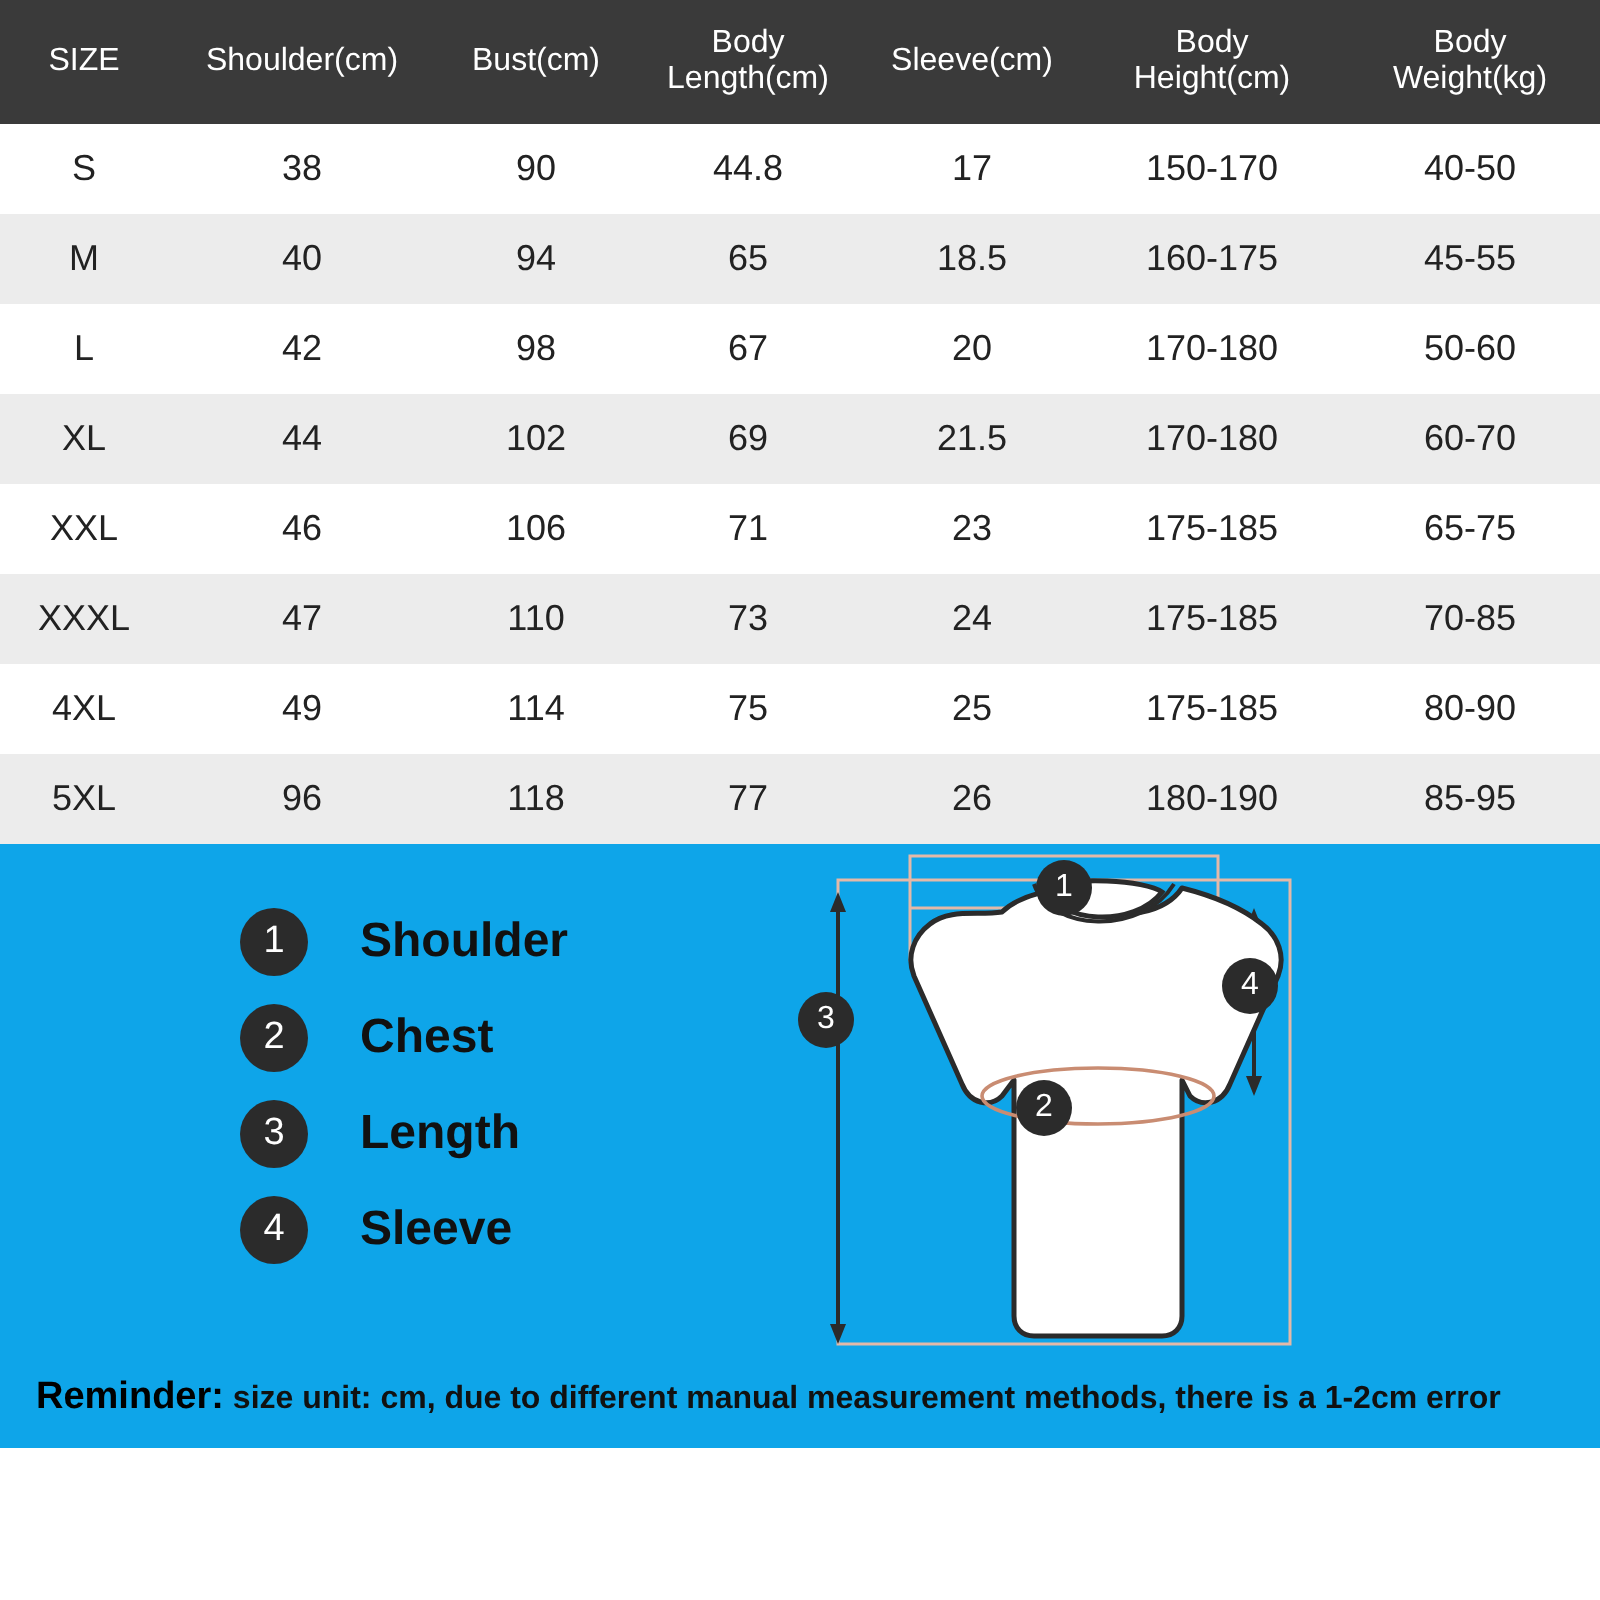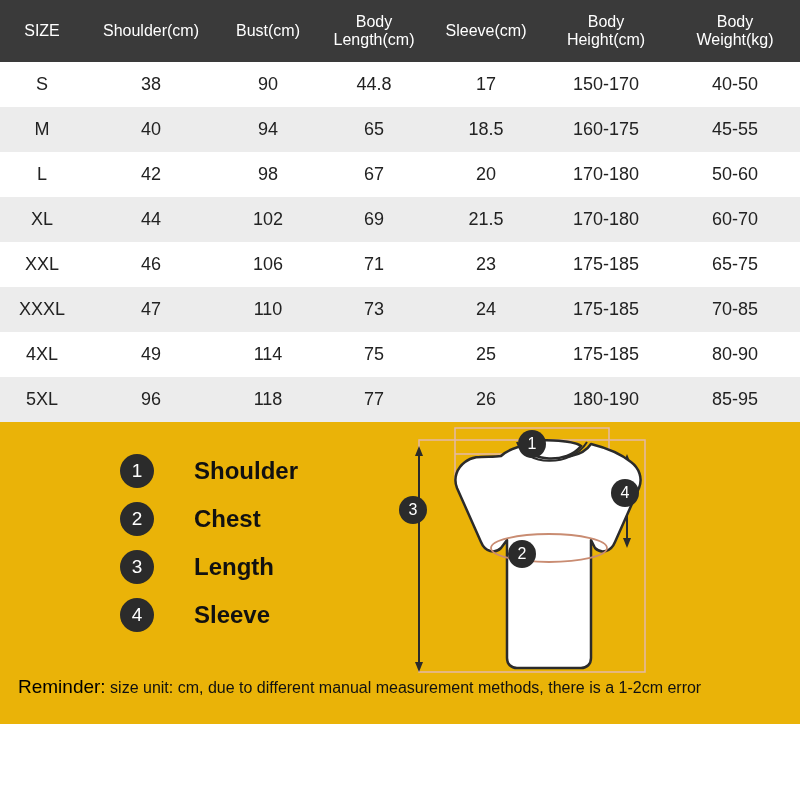--- a/index.html
+++ b/index.html
@@ -8,21 +8,21 @@
     width: 800px; height: 800px;
     background: #ffffff;
     font-family: "Liberation Sans", sans-serif;
     color: #1a1a1a;
     overflow: hidden;
   }
   #page {
     position: relative;
     width: 800px;
     height: 724px;
-    background: #eab308;
+    background: #0ea5e9;
   }
 
   
   table.size-table {
     width: 800px;
     border-collapse: collapse;
     table-layout: fixed;
   }
   table.size-table th {
     background: #3a3a3a;
@@ -79,21 +79,21 @@
     border-radius: 50%;
     background: #2b2b2b;
     color: #ffffff;
     font-size: 19px;
     display: flex;
     align-items: center;
     justify-content: center;
     flex: 0 0 auto;
   }
   .legend-label {
-    margin-left: 40px;
+    margin-left: 26px;
     font-size: 24px;
     font-weight: bold;
     color: #111;
   }
 
   .diagram {
     position: absolute;
     left: 395px;
     top: 0px;
     width: 320px;
@@ -112,24 +112,25 @@
     justify-content: center;
   }
   .b1 { left: 123px; top: 8px; }
   .b2 { left: 113px; top: 118px; }
   .b3 { left: 4px; top: 74px; }
   .b4 { left: 216px; top: 57px; }
 
   .reminder {
     position: absolute;
     left: 18px;
-    bottom: 24px;
+    bottom: 12px;
     font-size: 16px;
     color: #111;
     white-space: nowrap;
+    font-weight: bold;
   }
   .reminder .rem-head {
     font-size: 19px;
     color: #000;
   }
 </style>
 </head>
 <body>
 
 <div id="page">

